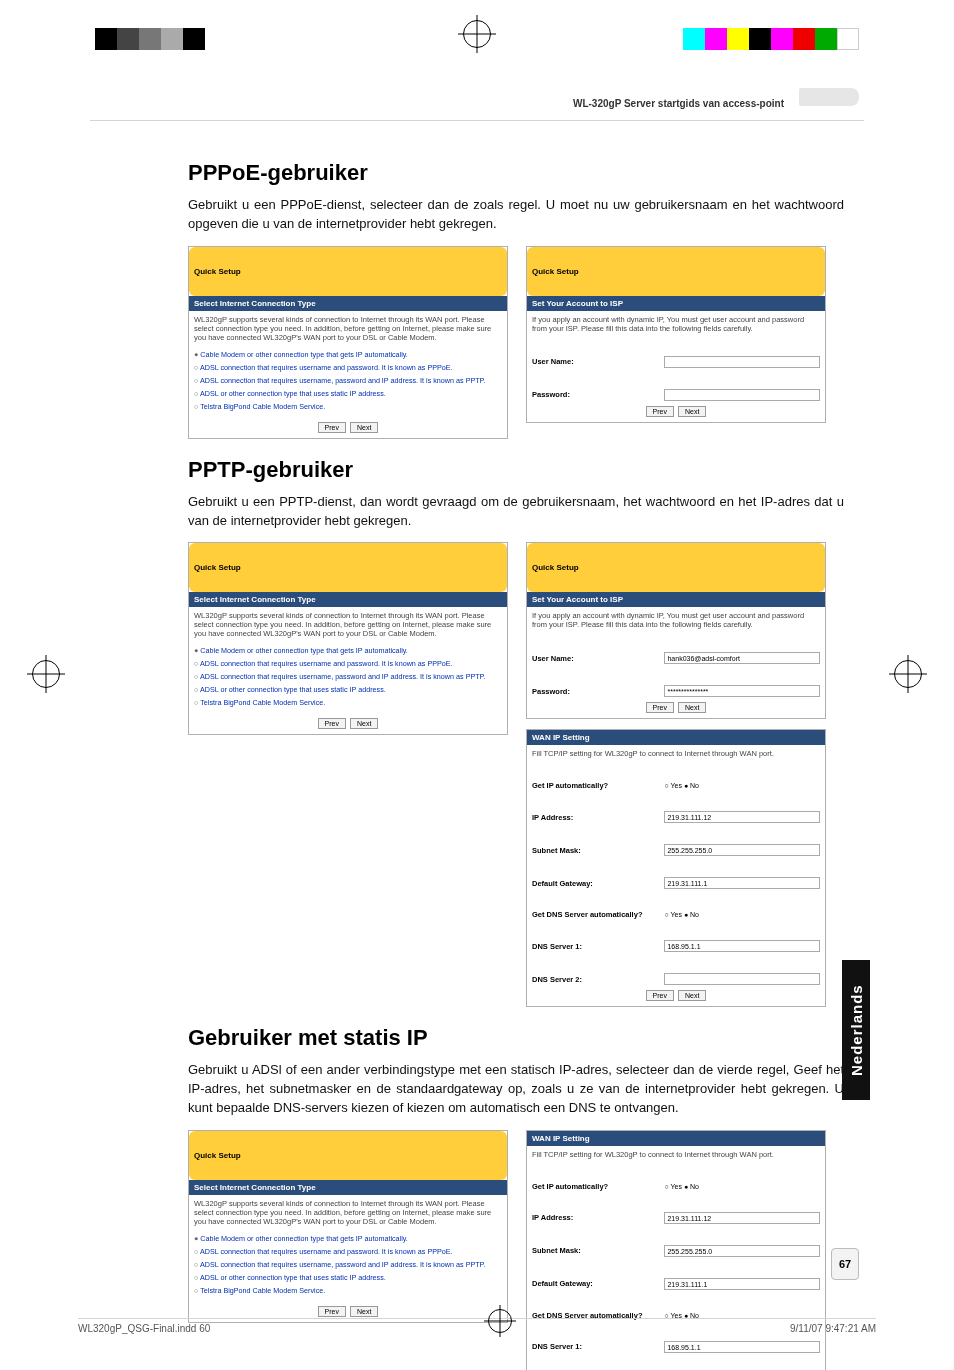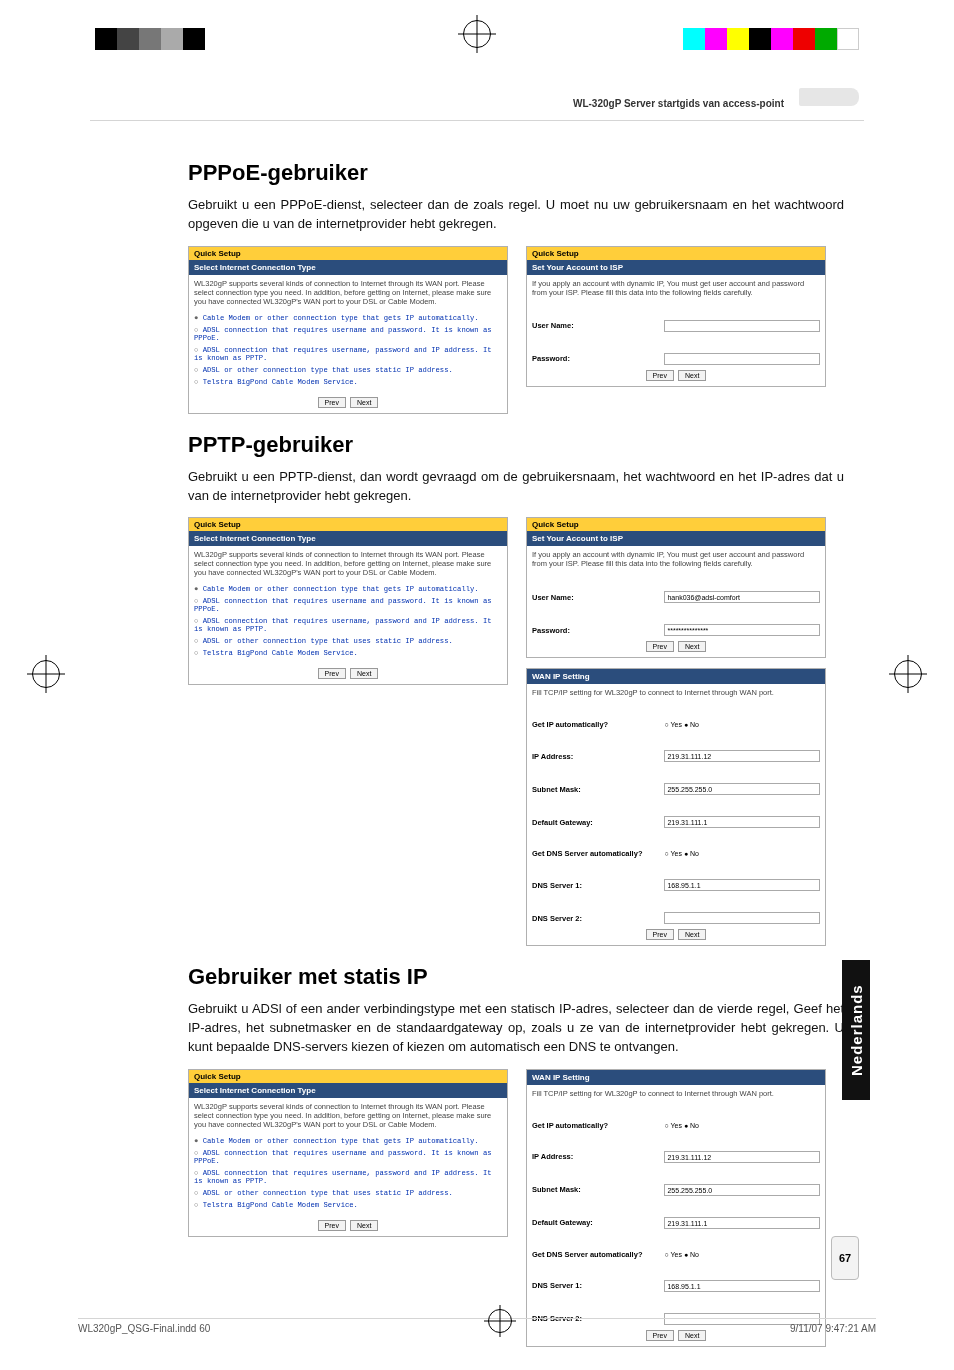--- a/index.html
+++ b/index.html
@@ -23,39 +23,39 @@
   
   .content { position:absolute; top:160px; left:188px; right:110px; }
   h2 { font-size:22px; font-weight:bold; margin-bottom:10px; color:#000;}
   p.intro { font-size:13px; line-height:1.45; color:#111; margin-bottom:12px; text-align:justify;}
   
   .shotrow { display:flex; gap:18px; margin-bottom:18px; align-items:flex-start;}
   .shotcol { display:flex; flex-direction:column; gap:10px; }
   
   
   .panel { border:1px solid #b0b0b0; font-size:7.5px; background:#fff; }
-  .panel .titlebar { background:#ffce3a; color:#000; font-weight:bold; padding:2px 5px; font-size:8px;}
+  .panel .titlebar { background:#ffce3a; color:#000; font-weight:bold; padding:20px 5px; font-size:8px;border-radius:6px;}
   .panel .subbar   { background:#2b4d7c; color:#fff; font-weight:bold; padding:3px 5px; font-size:8px;}
   .panel .desc { padding:4px 5px; color:#444; line-height:1.2;}
-  .panel .opts { padding:2px 5px 6px 5px;font-family:Liberation Mono, monospace; }
+  .panel .opts { padding:2px 5px 6px 5px; }
   .panel .opt { color:#0030b0; padding:2px 0; font-size:7.2px; }
   .panel .opt::before{content:"○ "; color:#666;}
   .panel .opt.sel::before{content:"● ";}
   .panel .btnrow{ text-align:center; padding:4px 0 6px 0;}
   .panel .btnrow span{border:1px solid #999; padding:1px 6px; font-size:7px; margin:0 2px; background:#f3f3f3;}
   .panel .field { display:flex; padding:2px 5px; align-items:center;margin-top:17px;}
   .panel .field .lab{ flex:0 0 46%; font-weight:bold;}
   .panel .field .val{ border:1px solid #aaa; height:12px; flex:1; padding:0 2px; font-size:7px; line-height:12px;}
   .panel .field .yn{ flex:1; font-size:7px;}
   
   
   .side-tab { position:absolute; right:84px; top:960px; width:28px; height:140px; background:#111; color:#fff; writing-mode: vertical-rl; transform: rotate(180deg); text-align:center; font-weight:bold; font-size:15px; display:flex; align-items:center; justify-content:center; letter-spacing:1px;}
   
   
-  .page-badge { position:absolute; right:95px; bottom:90px; width:28px; height:44px; border:1px solid #bbb; border-radius:4px; background:#f3f3f3; display:flex; align-items:center; justify-content:center; font-size:11px; font-weight:bold;}
+  .page-badge { position:absolute; right:95px; bottom:90px; width:28px; height:32px; border:1px solid #bbb; border-radius:4px; background:#f3f3f3; display:flex; align-items:center; justify-content:center; font-size:11px; font-weight:bold;}
   
   
   .footer { position:absolute; left:78px; right:78px; bottom:36px; border-top:1px solid #d5d5d5; padding-top:4px; display:flex; justify-content:space-between; font-size:10px; color:#555;}
   .footer .reg { width:24px; height:24px; border:1px solid #000; border-radius:50%; position:relative; margin-top:-14px;}
   .footer .reg::before,.footer .reg::after{content:"";position:absolute;background:#000;}
   .footer .reg::before{left:50%;top:-5px;bottom:-5px;width:1px;transform:translateX(-50%);}
   .footer .reg::after{top:50%;left:-5px;right:-5px;height:1px;transform:translateY(-50%);}
   
   .side-reg{position:absolute; width:28px;height:28px;border:1px solid #000;border-radius:50%;}
   .side-reg::before,.side-reg::after{content:"";position:absolute;background:#000;}

